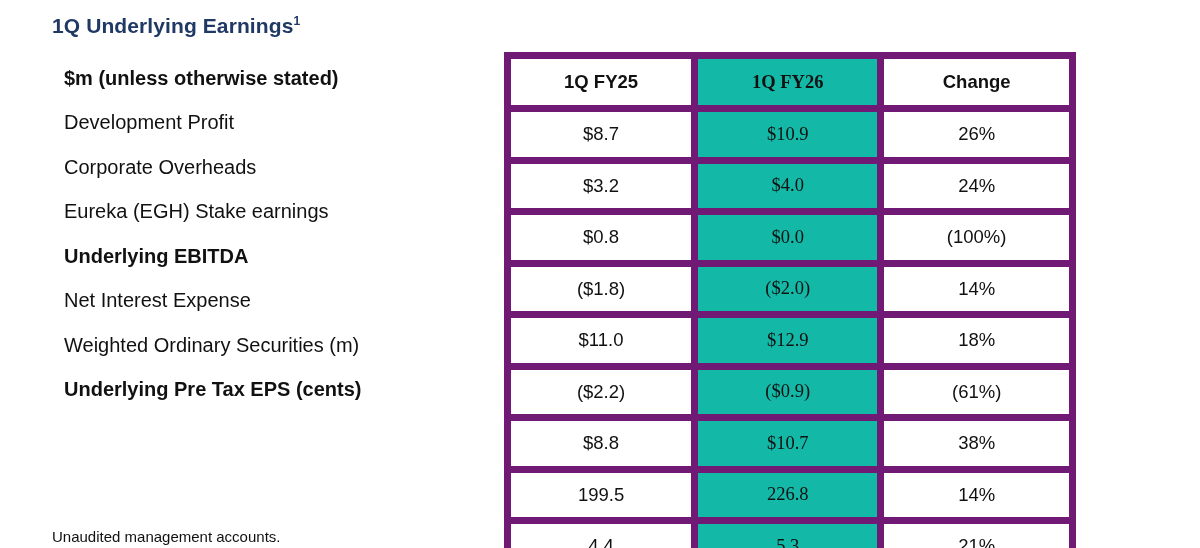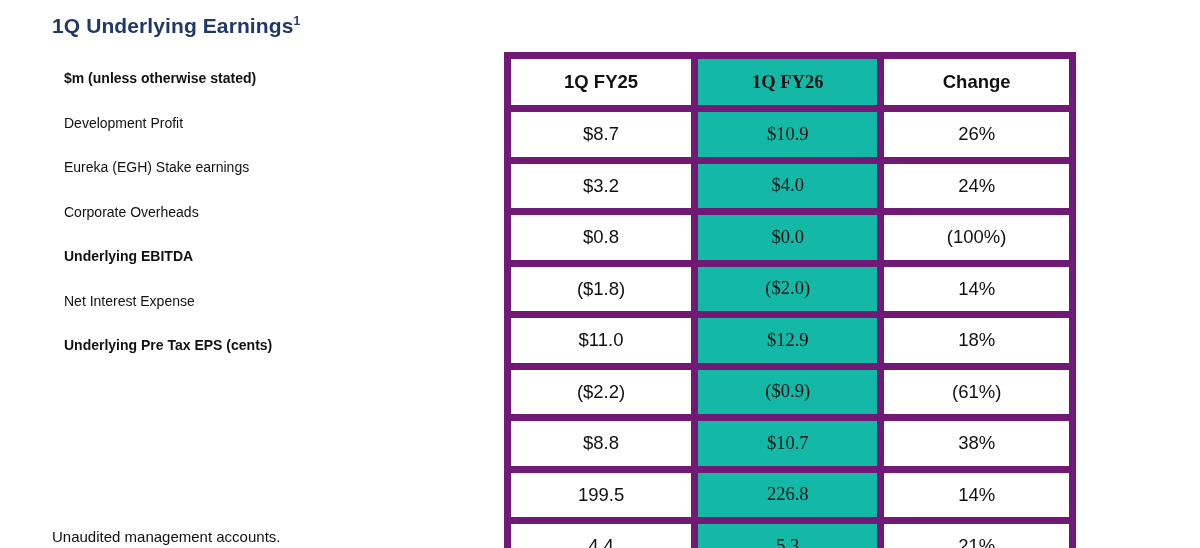--- a/index.html
+++ b/index.html
@@ -43,21 +43,21 @@
   #labels {
     position: absolute;
     left: 52px;
     top: 56px;
     width: 440px;
   }
   .label-row {
     height: 44.5px;
     display: flex;
     align-items: center;
-    font-size: 14px;
+    font-size: 20px;
     color: #111111;
     padding-left: 12px;
     box-sizing: border-box;
     white-space: nowrap;
   }
   .label-row.head {
     font-weight: bold;
     padding-left: 12px;
   }
   .label-row.bold {
@@ -108,24 +108,25 @@
 </head>
 <body>
 
 <div id="slide">
 
   <div id="title"><span>1Q Underlying Earnings</span><sup>1</sup></div>
 
   <div id="labels">
     <div class="label-row head">$m (unless otherwise stated)</div>
     <div class="label-row">Development Profit</div>
+    <div class="label-row">Corporate Overheads</div>
     <div class="label-row">Eureka (EGH) Stake earnings</div>
-    <div class="label-row">Corporate Overheads</div>
     <div class="label-row bold">Underlying EBITDA</div>
     <div class="label-row">Net Interest Expense</div>
+    <div class="label-row">Weighted Ordinary Securities (m)</div>
     <div class="label-row bold">Underlying Pre Tax EPS (cents)</div>
   </div>
 
   <table id="table">
     <thead>
       <tr>
         <th>1Q FY25</th>
         <th class="col-highlight">1Q FY26</th>
         <th>Change</th>
       </tr>

